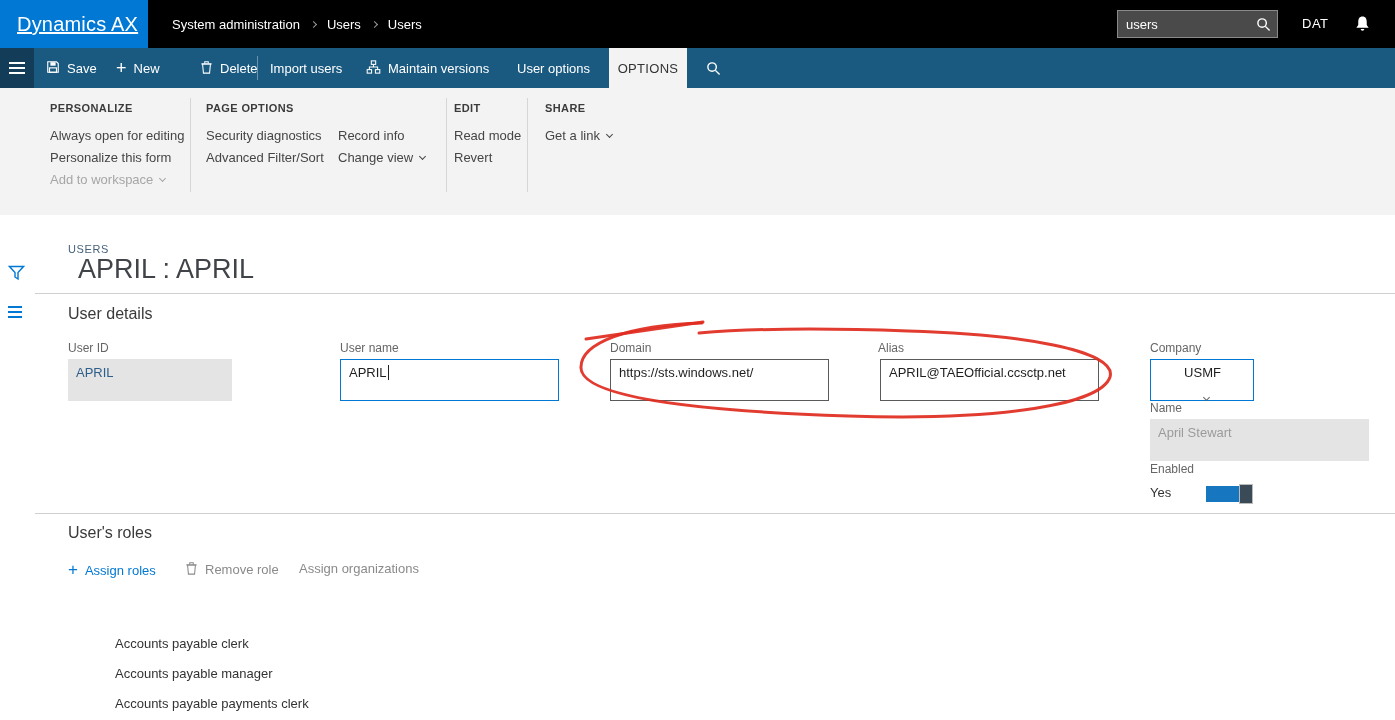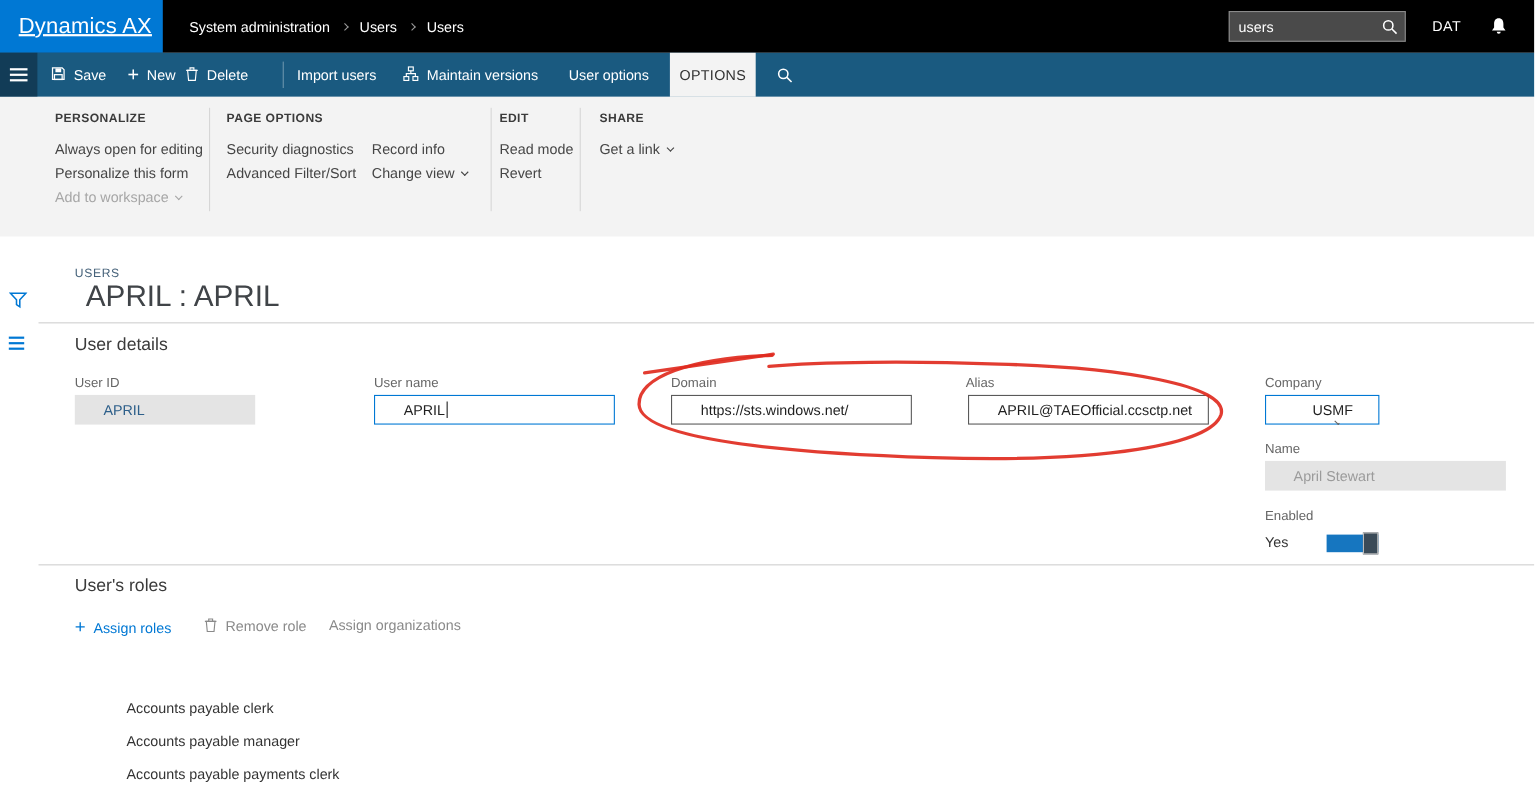--- a/index.html
+++ b/index.html
@@ -23,21 +23,21 @@
   .account { position:absolute; left:1302px; top:0; height:48px; line-height:48px; color:#fff; font-size:13px; letter-spacing:.5px; }
   .bellbox { position:absolute; left:1354px; top:15px; }
 
   
   .toolbar { position:absolute; left:0; top:48px; width:1395px; height:40px; background:#1a5a80; }
   .hamburger { position:absolute; left:0; top:0; width:34px; height:40px; background:#123c57;
                display:flex; flex-direction:column; justify-content:center; align-items:center; gap:3px; }
   .hamburger span { display:block; width:16px; height:2px; background:#fff; }
   .tbtn { position:absolute; top:0; height:40px; display:flex; align-items:center; gap:7px;
           color:#fff; font-size:13px; white-space:nowrap; cursor:default; }
-  .tb-save { left:46px; } .tb-new { left:116px; } .tb-del { left:168px; }
+  .tb-save { left:46px; } .tb-new { left:116px; } .tb-del { left:200px; }
   .tb-import { left:270px; } .tb-maint { left:366px; } .tb-useropt { left:517px; }
   .tb-divider { position:absolute; left:257px; top:8px; width:1px; height:24px; background:rgba(255,255,255,.35); }
   .plus-glyph { font-size:18px; font-weight:400; line-height:18px; }
   .options-tab { position:absolute; left:609px; top:0; width:78px; height:40px; background:#f3f3f3;
                  color:#333; font-size:13px; display:flex; align-items:center; justify-content:center; letter-spacing:.3px; }
   .tb-search { position:absolute; left:697px; top:0; width:32px; height:40px; display:flex; align-items:center; justify-content:center; }
 
   
   .ribbon { position:absolute; left:0; top:88px; width:1395px; height:127px; background:#f3f3f3; }
   .grp-h { position:absolute; font-size:11px; font-weight:700; color:#3b3b3b; letter-spacing:.4px; }
@@ -50,22 +50,22 @@
   
   .side-icon { position:absolute; left:8px; cursor:default; }
   .list-icon span { display:block; width:14px; height:2px; background:#0078d4; margin-bottom:3px; }
 
   
   .caption { position:absolute; left:68px; top:243px; font-size:11px; color:#46627a; letter-spacing:.6px; }
   .page-title { position:absolute; left:66px; top:254px; font-size:27px; font-weight:300; color:#404448;margin-left:12px; }
   .hr { position:absolute; left:35px; width:1360px; height:1px; background:#cfcfcf; }
   .sec-h { position:absolute; font-size:16px; color:#3a3a3a; }
   .flabel { position:absolute; top:341px; font-size:12px; color:#666; }
-  .fbox { position:absolute; top:359px; height:27px; font-size:13px; color:#1f1f1f;
-          line-height:25px; padding-left:26px; background:#fff; }
+  .fbox { position:absolute; top:359px; height:42px; font-size:13px; color:#1f1f1f;
+          line-height:25px; padding-left:8px; background:#fff; }
   .ro { background:#e4e4e4; border:none; line-height:27px; }
   .bordered-dark { border:1px solid #5a5a5a; }
   .bordered-blue { border:1px solid #0078d4; }
   .caret { display:inline-block; width:1px; height:15px; background:#222; vertical-align:-3px; margin-left:1px; }
   .combo { display:flex; align-items:center; justify-content:space-between; padding-right:7px; }
   .combo .chev { color:#666; margin-top:-2px; }
 
   .toggle { position:absolute; left:1206px; top:486px; width:47px; height:16px; background:#1676c0; }
   .toggle .knob { position:absolute; left:33px; top:-2px; width:14px; height:20px; background:#3a4a57; border:1px solid #bbb; }
 

